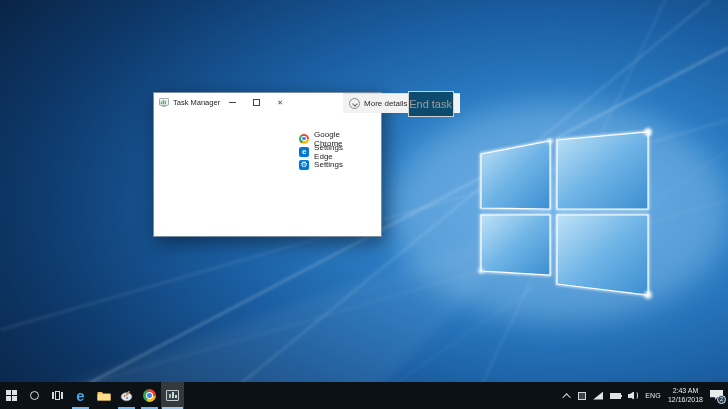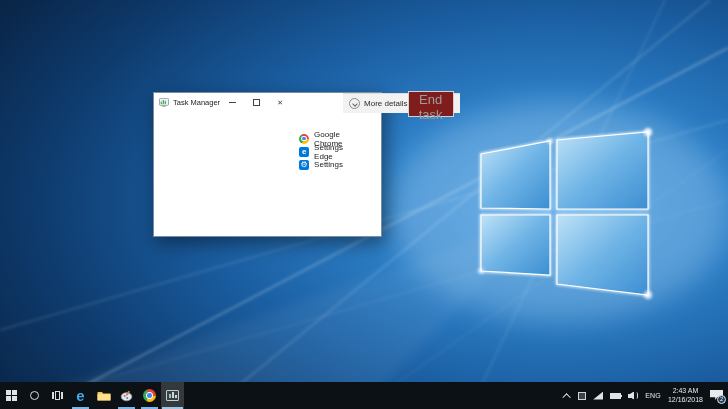--- a/index.html
+++ b/index.html
@@ -43,22 +43,22 @@
               display:flex; align-items:center; justify-content:center; line-height:1; }
 
   .footer { flex:0 0 auto; height:20px; background:#f2f2f2; border-top:1px solid #ddd;
             display:flex; align-items:center; padding:0 6px; }
   .more-details { display:flex; align-items:center; gap:4px; cursor:pointer; }
   .chev-circle { width:11px; height:11px; border:1px solid #8a8a8a; border-radius:50%; position:relative; }
   .chev-circle::after { content:""; position:absolute; left:3px; top:2.5px; width:3px; height:3px;
             border-right:1px solid #666; border-bottom:1px solid #666; transform:rotate(45deg); }
   .more-details .txt { font-size:8px; color:#2b2b2b; }
   .footer .spacer { flex:1 1 auto; }
-  .end-task-btn { width:46px; height:26px; background:#7f1d1d; border:1px solid #d2d2d2;
-            color:#9d9d9d; font-size:13px; font-family:"Liberation Sans",sans-serif; }
+  .end-task-btn { width:46px; height:26px; background:#0c4a6e; border:1px solid #d2d2d2;
+            color:#9d9d9d; font-size:11px; font-family:"Liberation Sans",sans-serif; }
 
   
   .taskbar { position:absolute; left:0; bottom:0; width:728px; height:27px; background:#0c1116;
              display:flex; align-items:stretch; z-index:5; }
   .tb-btn { width:23px; display:flex; align-items:center; justify-content:center; position:relative; }
   .tb-btn.running::after { content:""; position:absolute; left:3px; right:3px; bottom:0; height:2px; background:#76b9ed; }
   .tb-btn.active { background:rgba(255,255,255,.17); }
   .tb-btn.active::after { content:""; position:absolute; left:1px; right:1px; bottom:0; height:2px; background:#9fc6e8; }
 
   .start-logo { width:11px; height:11px; display:grid; grid-template-columns:5px 5px; grid-template-rows:5px 5px; gap:1px; }

